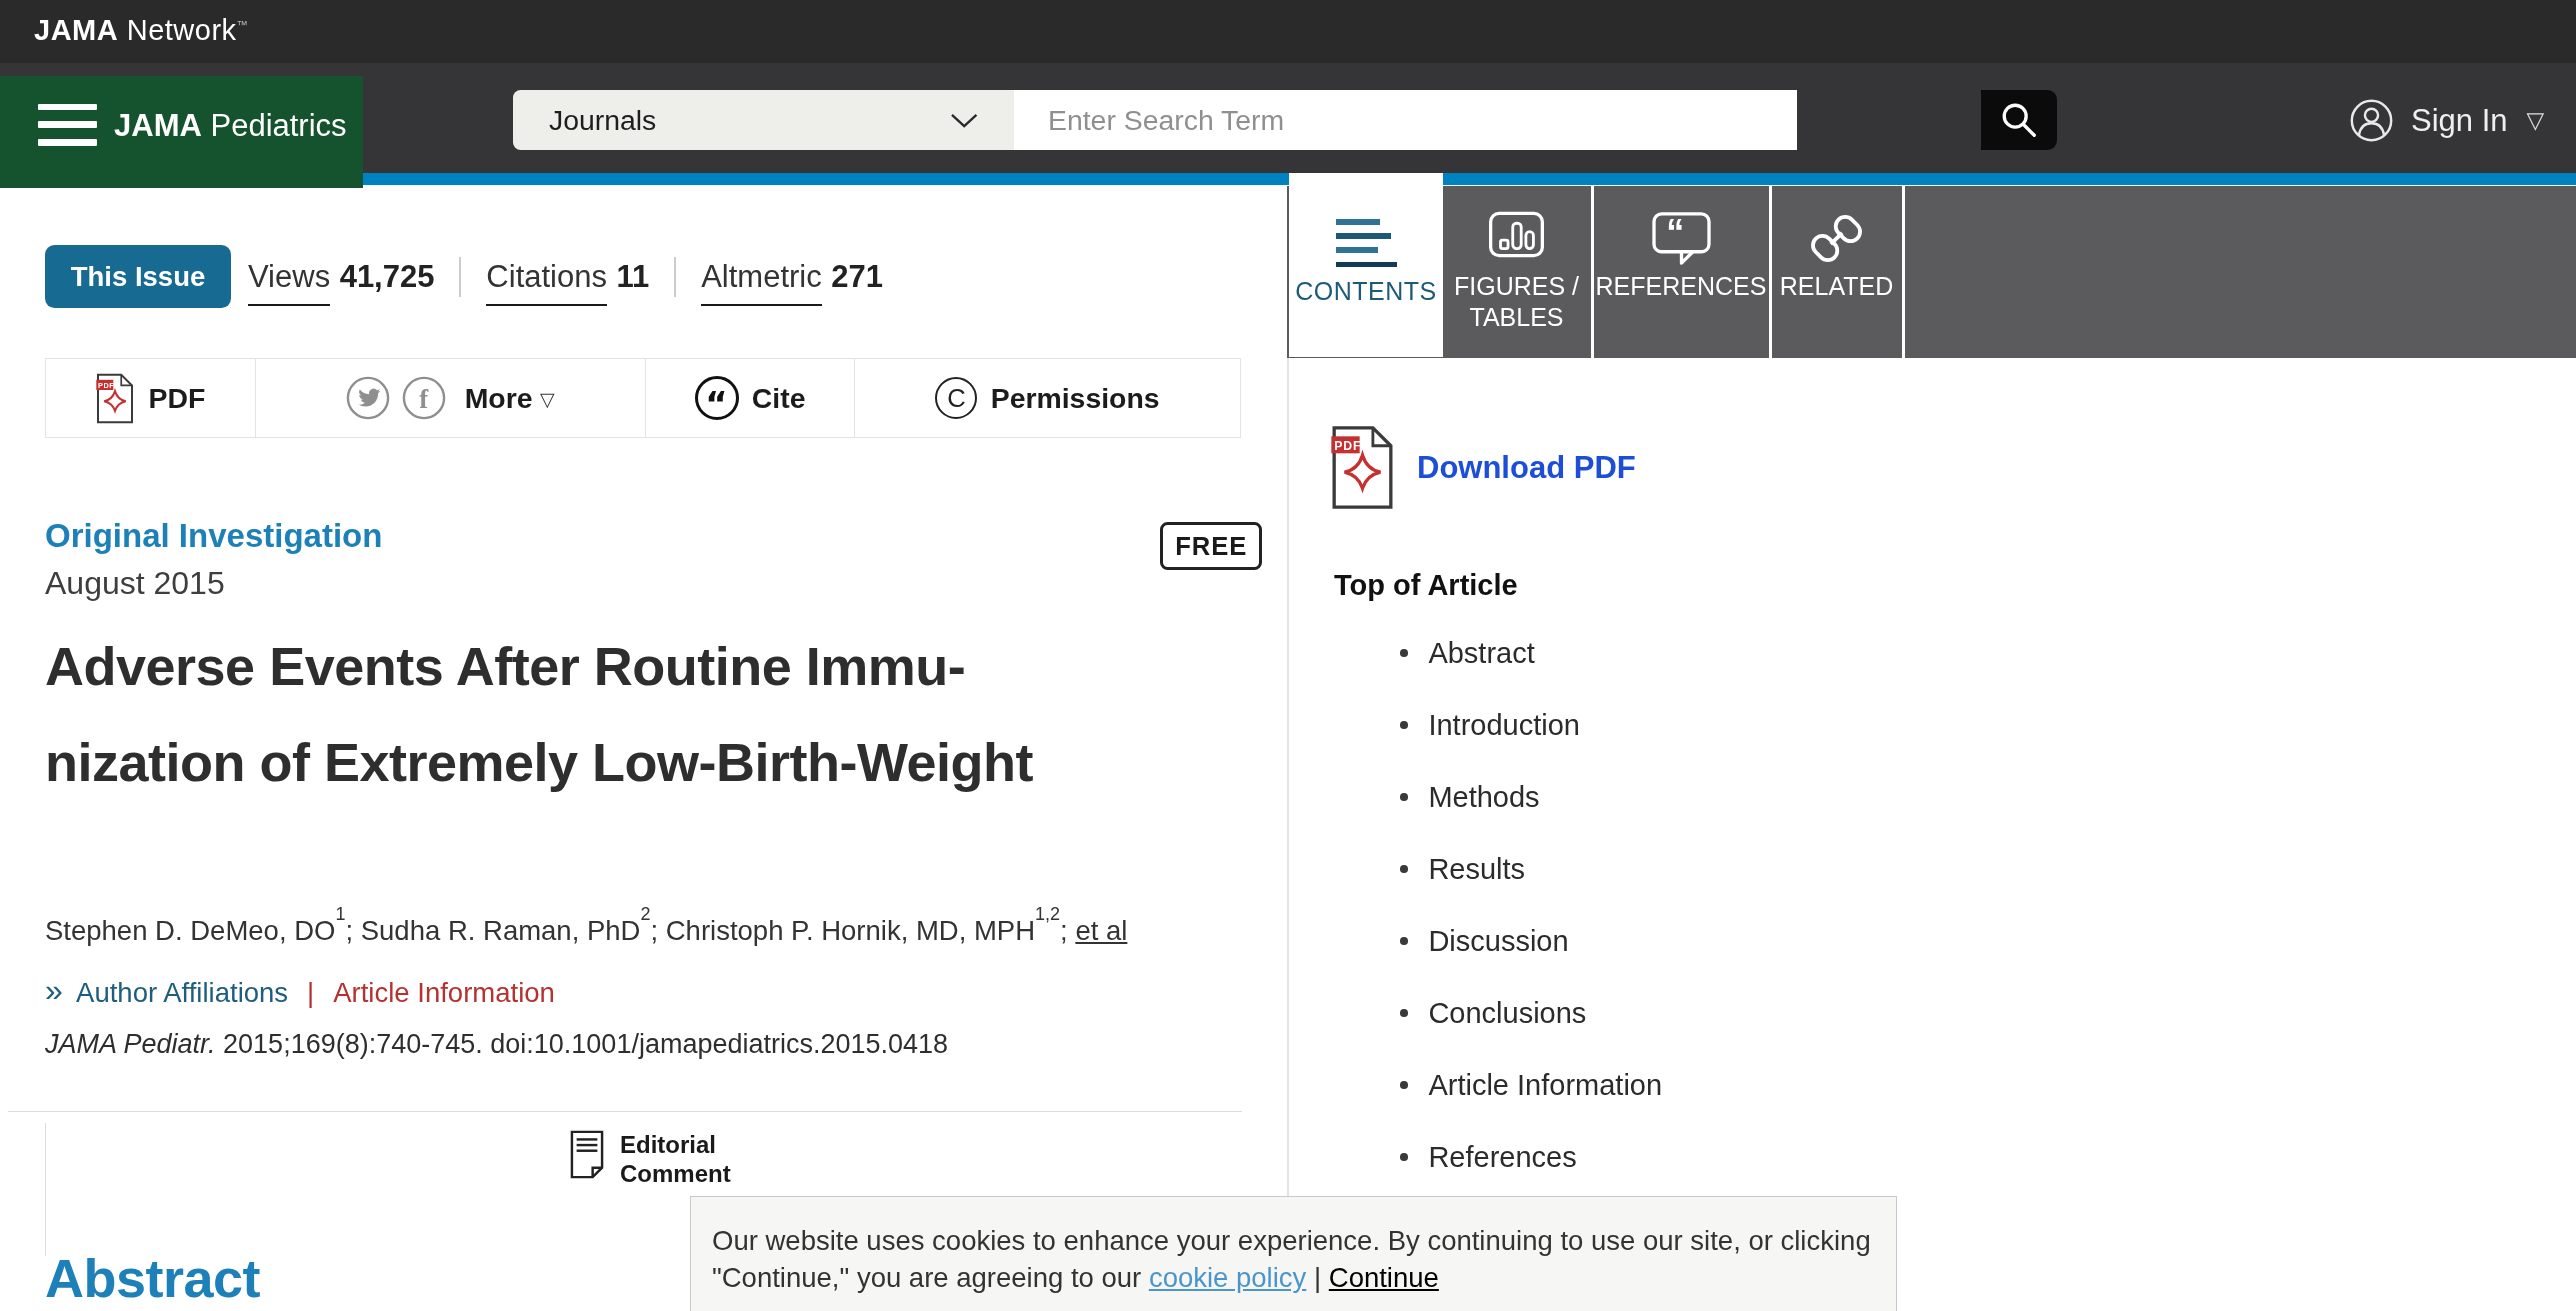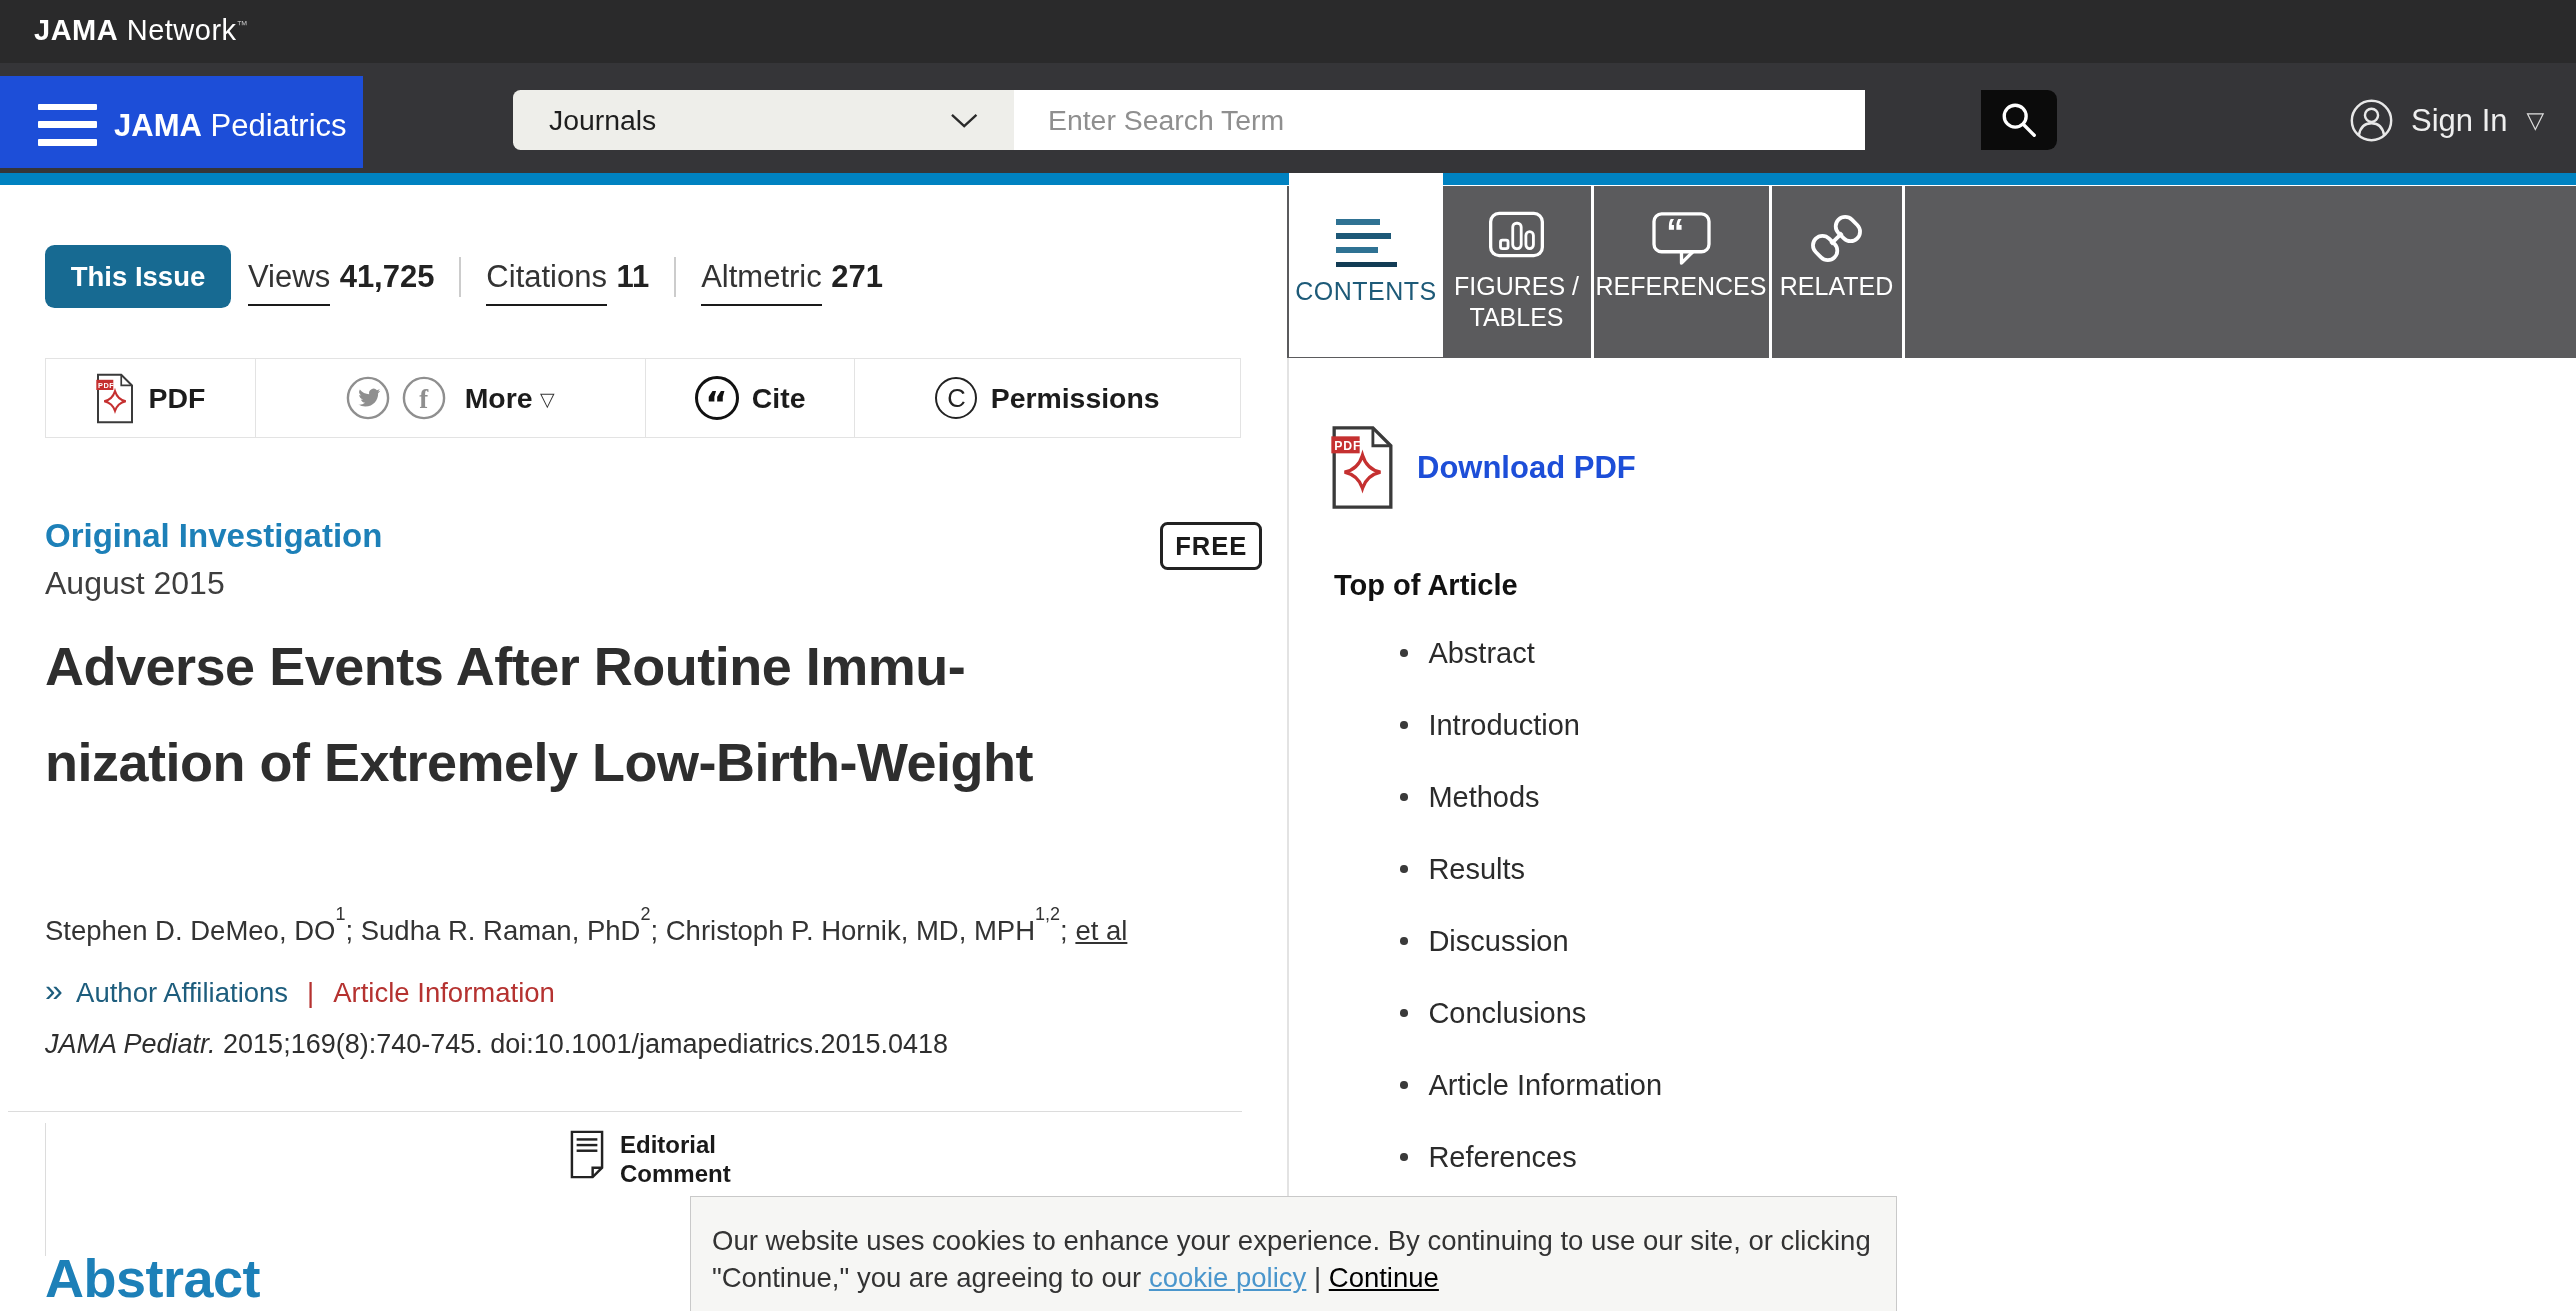--- a/index.html
+++ b/index.html
@@ -10,31 +10,31 @@
 
   
   .topbar { left:0; top:0; width:2576px; height:63px; background:#2a2a2b; }
   .brand { left:34px; top:14.2px; font-size:29px; color:#fff; letter-spacing:0.5px; }
   .brand .bold { font-weight:bold; }
   .brand .tm { font-size:11.4px; color:#bbb; vertical-align:super; }
 
   .header { left:0; top:63px; width:2576px; height:111px; background:#353538; }
   .bluebar { left:0; top:173px; width:2576px; height:12.3px; background:#0082c1; }
 
-  .journalbox { left:0; top:76px; width:363px; height:92px; background:#1d4ed8; }
+  .journalbox { left:0; top:76px; width:363px; height:112px; background:#14532d; }
   .burger { position:absolute; left:38px; top:27.5px; }
   .burger div { width:59px; height:6.6px; background:#fff; border-radius:0.9px; margin-bottom:11.4px; }
   .jtitle { position:absolute; left:114px; top:32px; font-size:31px; color:#fff; }
   .jtitle .bold { font-weight:bold; }
 
   .jselect { left:513px; top:90px; width:501px; height:60px; background:#eeeeea; border-radius:7.6px 0 0 7.6px; cursor:pointer; }
   .jselect .lbl { position:absolute; left:36px; top:14.2px; font-size:28.4px; color:#1e1e1e; }
   .jselect svg { position:absolute; right:36px; top:23px; }
 
-  .searchbox { left:1014px; top:90px; width:851px; height:60px; }
+  .searchbox { left:1014px; top:90px; width:783px; height:60px; }
   .searchbox input { width:100%; height:100%; border:none; outline:none; font-size:28.4px; padding-left:34px;
                      color:#333; font-family:"Liberation Sans", sans-serif; }
   .searchbox input::placeholder { color:#8f8f8f; }
   .searchbtn { left:1981px; top:90px; width:76px; height:60px; background:#0b0b0b; border-radius:0 9.5px 9.5px 0;
                display:flex; align-items:center; justify-content:center; cursor:pointer; }
 
   .signin { left:2349px; top:95px; height:51px; display:flex; align-items:center; color:#efefef; cursor:pointer; }
   .signin .txt { font-size:31px; margin-left:17px; }
   .signin .tri { font-size:23px; margin-left:19px; color:#dcdcdc; }
 

